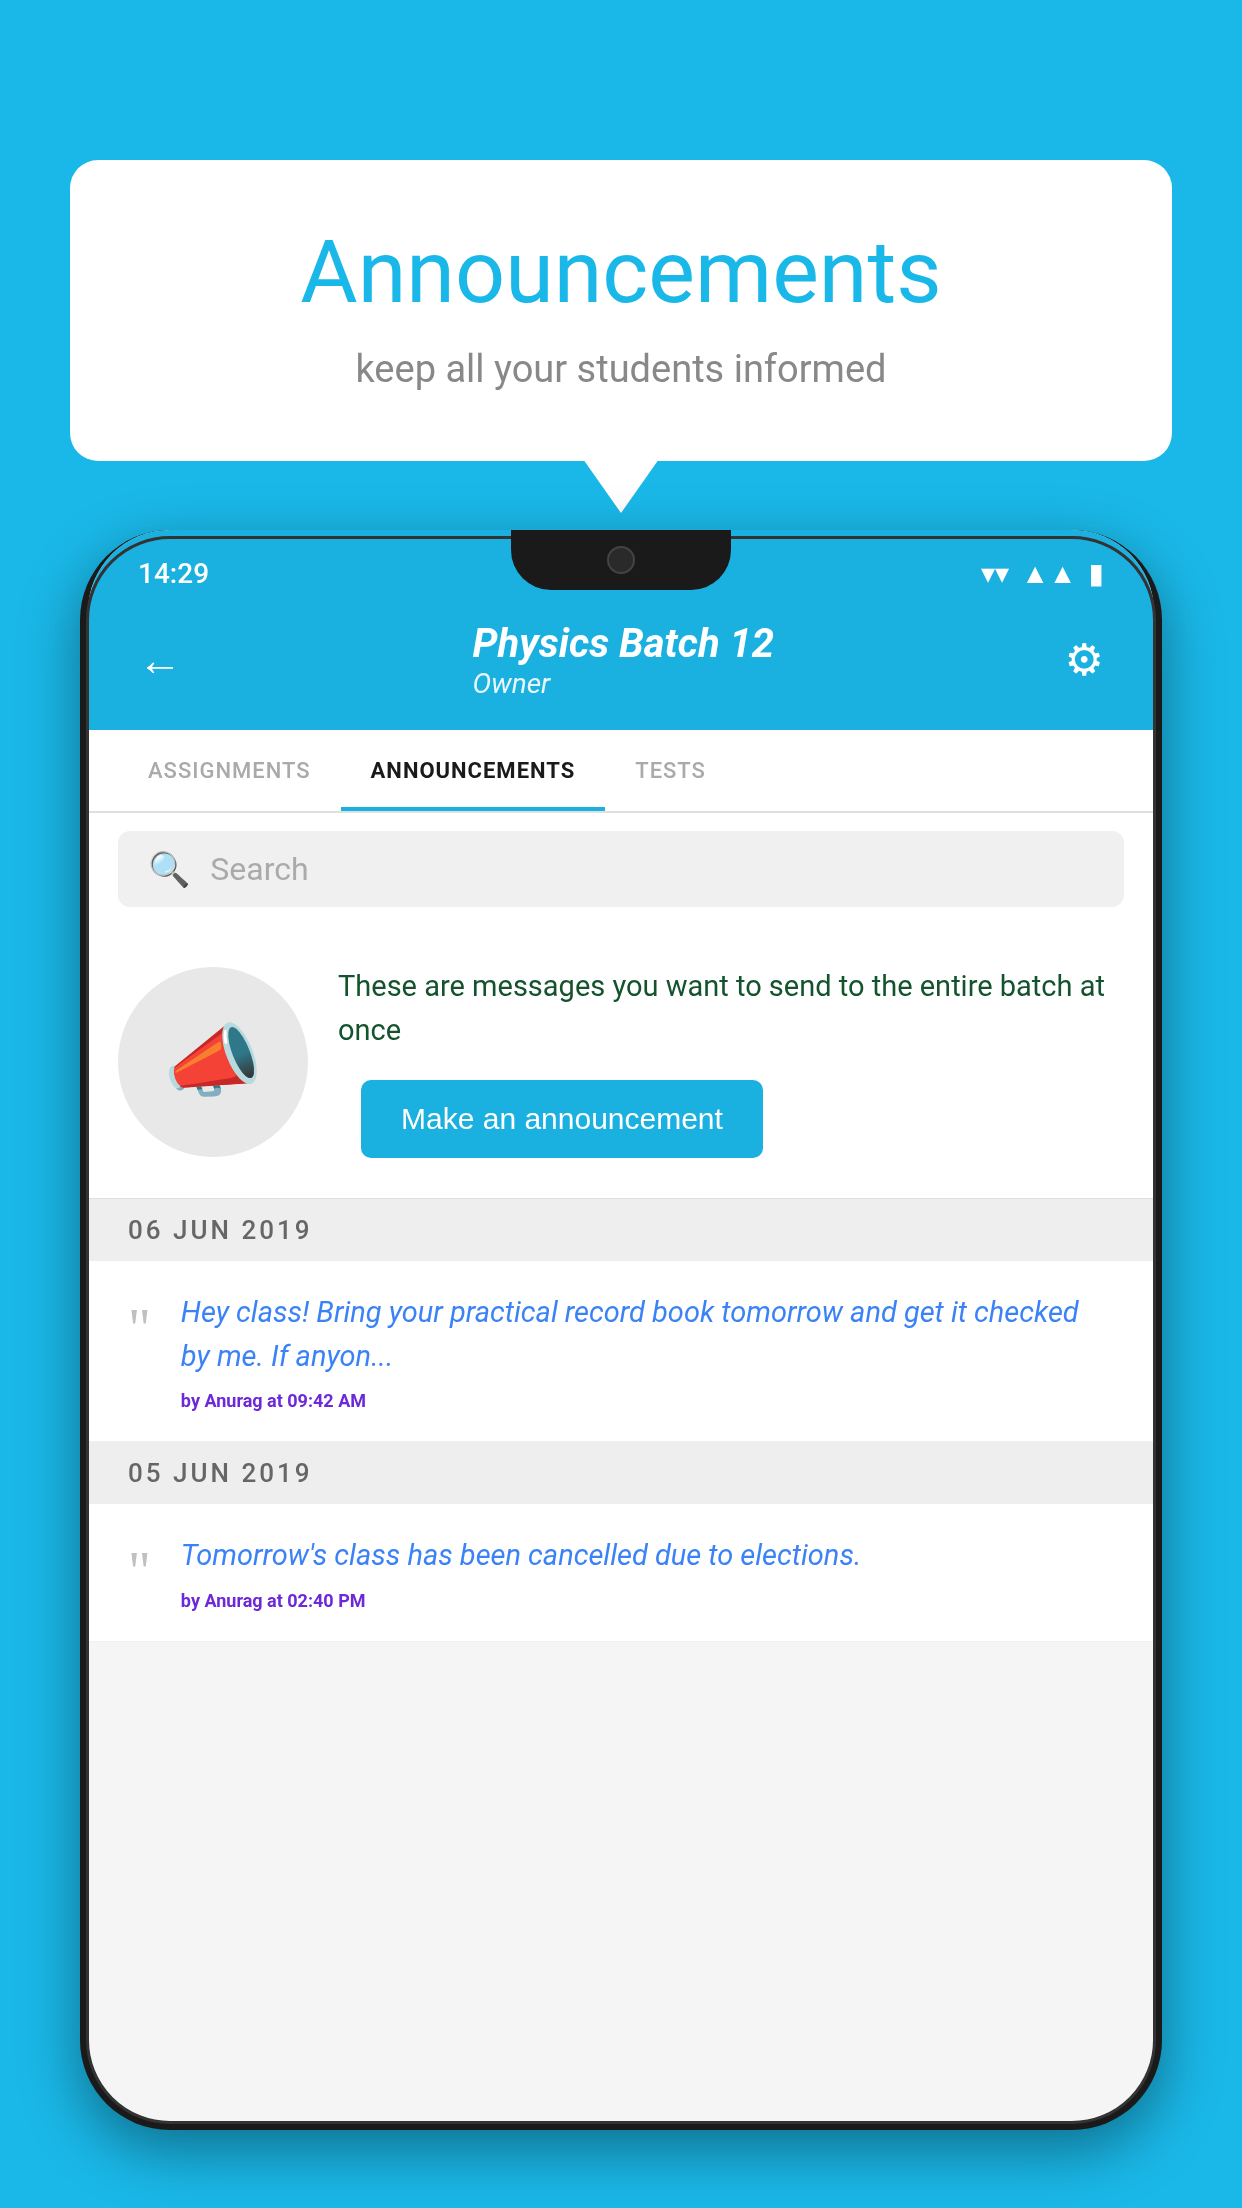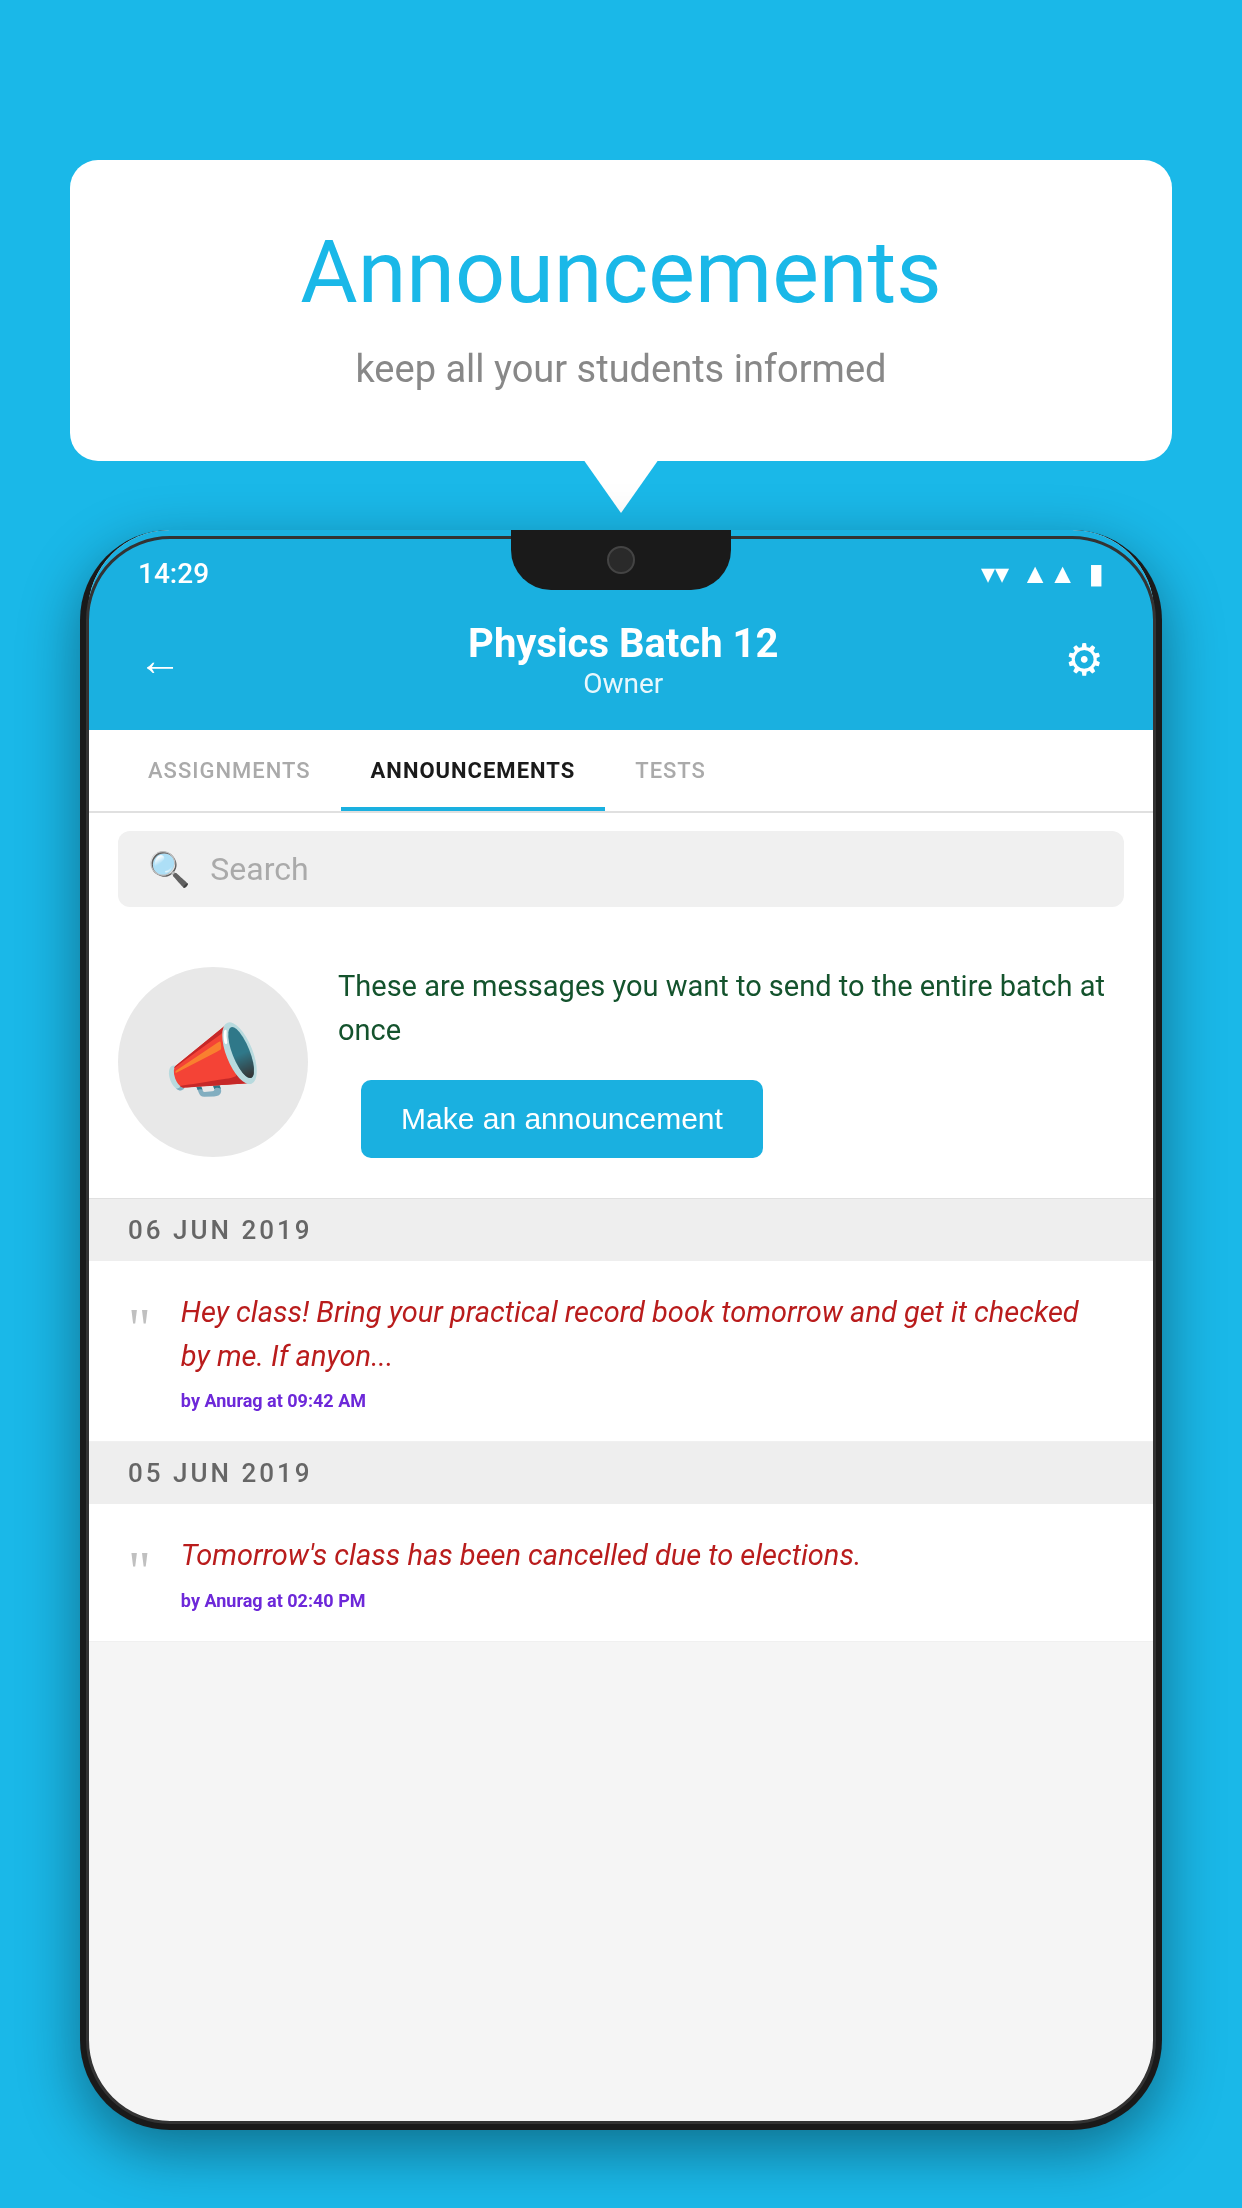--- a/index.html
+++ b/index.html
@@ -162,21 +162,22 @@
       justify-content: space-between;
     }
 
     .back-arrow {
       color: white;
       font-size: 44px;
       font-weight: 300;
     }
 
     .header-center {
-      text-align: center;
+      text-align: left;
+      font-style: italic;
     }
 
     .header-title {
       color: white;
       font-size: 40px;
       font-weight: 700;
     }
 
     .header-subtitle {
       color: rgba(255,255,255,0.9);
@@ -322,21 +323,21 @@
       font-family: Georgia, serif;
       line-height: 1;
       margin-top: 10px;
     }
 
     .announcement-content {
       flex: 1;
     }
 
     .announcement-text {
-      color: #b91c1c;
+      color: #3b82f6;
       font-size: 29px;
       font-style: italic;
       line-height: 1.5;
       margin-bottom: 12px;
     }
 
     .announcement-meta {
       color: #6d28d9;
       font-size: 18px;
       font-weight: bold;

